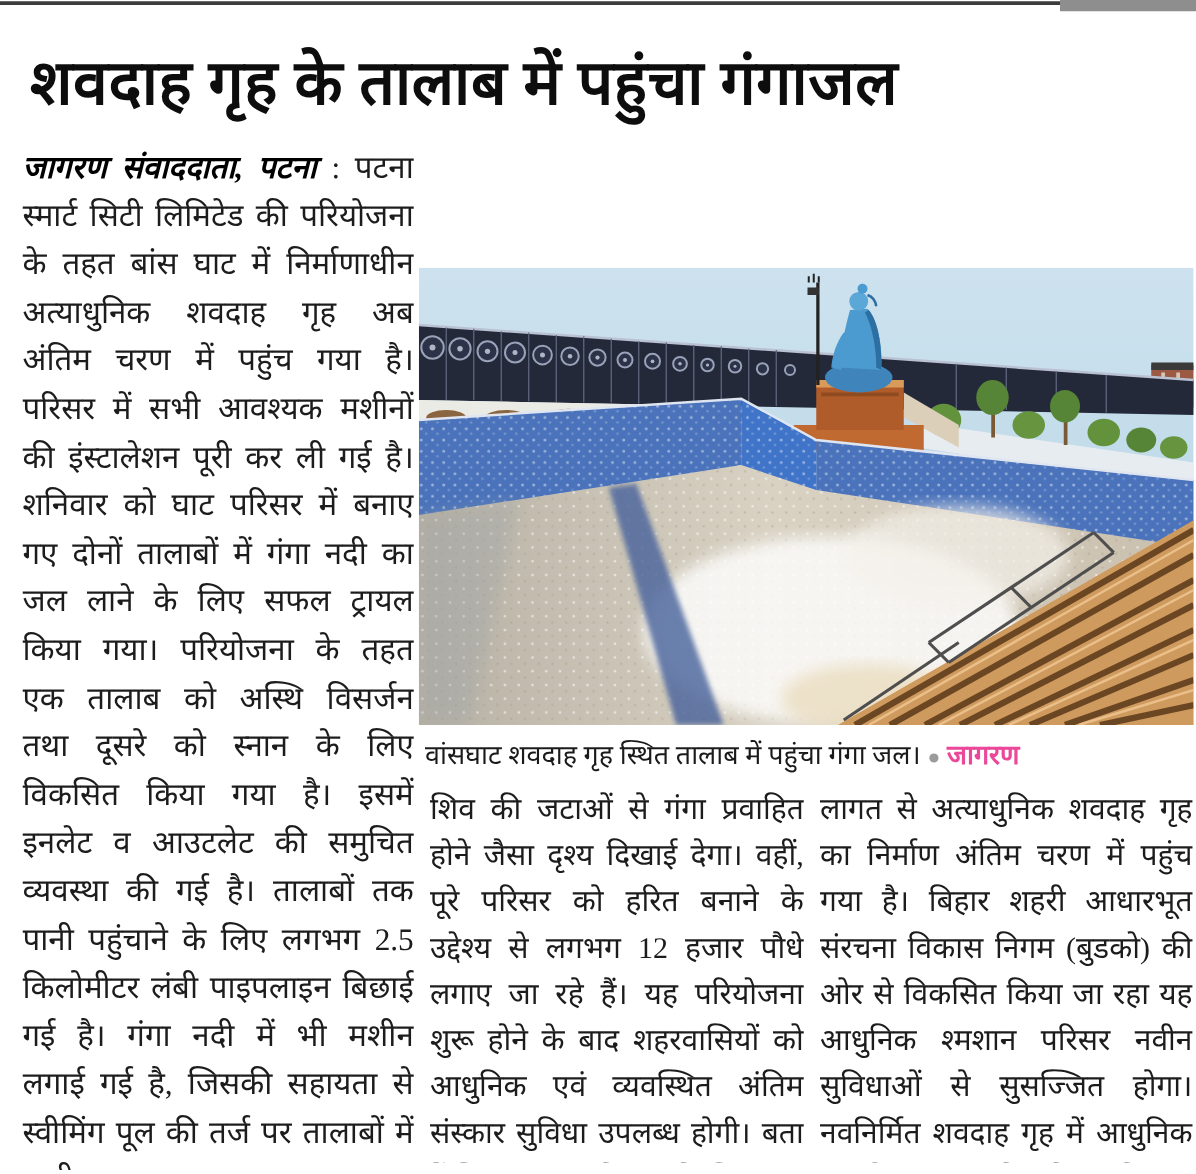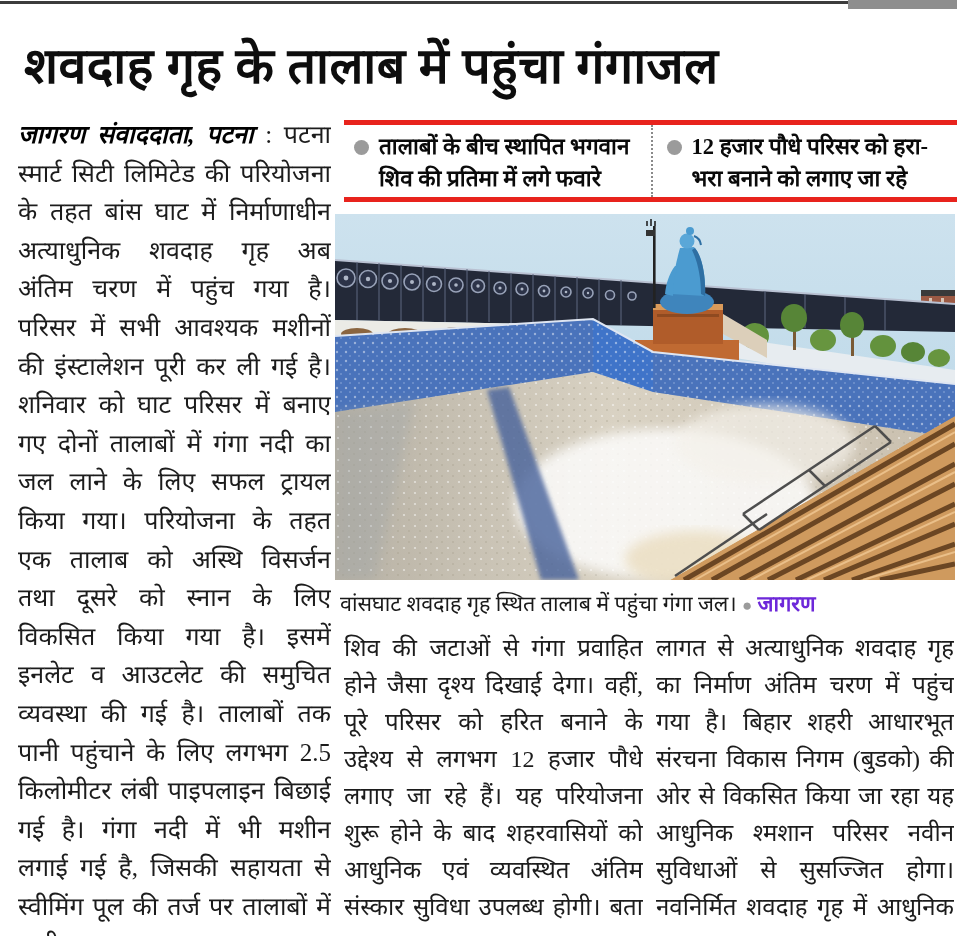--- a/index.html
+++ b/index.html
@@ -50,21 +50,21 @@
   
   .photo-wrap { position: absolute; left: 335px; top: 214px; width: 620px; height: 366px; overflow: hidden; }
   .photo-wrap svg { display: block; }
 
   
   .caption {
     position: absolute; left: 340px; top: 588px; width: 615px;
     font-size: 21.5px; color: #1a1a1a; white-space: nowrap;
   }
   .caption .credit-dot { color: #9b9b9b; font-size: 17px; }
-  .caption .credit { font-weight: bold; color: #6d28d9; }
+  .caption .credit { font-weight: bold; color: #ec4899; }
 
   
   .col {
     position: absolute; top: 630px; height: 300px;
     font-size: 24px; line-height: 37px; text-align: justify; color: #1c1c1c;
     overflow: hidden; word-spacing: 1.5px;
   }
   .col-mid { left: 344px; width: 299px; }
   .col-right { left: 656px; width: 298px; }
 </style>
@@ -75,30 +75,20 @@
 
   <div class="rule-dark"></div>
   <div class="rule-gray"></div>
 
   <h1 class="headline">शवदाह गृह के तालाब में पहुंचा गंगाजल</h1>
 
   <div class="left-col">
     <span class="byline-bold">जागरण संवाददाता, पटना</span><span> : </span><span>पटना स्मार्ट सिटी लिमिटेड की परियोजना के तहत बांस घाट में निर्माणाधीन अत्याधुनिक शवदाह गृह अब अंतिम चरण में पहुंच गया है। परिसर में सभी आवश्यक मशीनों की इंस्टालेशन पूरी कर ली गई है। शनिवार को घाट परिसर में बनाए गए दोनों तालाबों में गंगा नदी का जल लाने के लिए सफल ट्रायल किया गया। परियोजना के तहत एक तालाब को अस्थि विसर्जन तथा दूसरे को स्नान के लिए विकसित किया गया है। इसमें इनलेट व आउटलेट की समुचित व्यवस्था की गई है। तालाबों तक पानी पहुंचाने के लिए लगभग 2.5 किलोमीटर लंबी पाइपलाइन बिछाई गई है। गंगा नदी में भी मशीन लगाई गई है, जिसकी सहायता से स्वीमिंग पूल की तर्ज पर तालाबों में पानी भरा जाएगा। चार फुट तक जलभराव में करीब चार घंटे का समय लग रहा है। रविवार से तालाबों के बीच स्थापित भगवान शिव की प्रतिमा में लगे फव्वारे का संचालन भी शुरू हो जाएगा, जिससे</span>
   </div>
 
-  <div class="highlights">
-    <div class="highlight">
-      <span class="hl-dot"></span>
-      <span class="hl-text">तालाबों के बीच स्थापित भगवान शिव की प्रतिमा में लगे फवारे</span>
-    </div>
-    <div class="highlight">
-      <span class="hl-dot"></span>
-      <span class="hl-text">12 हजार पौधे परिसर को हरा-भरा बनाने को लगाए जा रहे</span>
-    </div>
-  </div>
 
   <div class="photo-wrap">
     <svg width="620" height="366" viewBox="0 0 620 366" xmlns="http://www.w3.org/2000/svg">
       <defs>
         <linearGradient id="sky" x1="0" y1="0" x2="0" y2="1">
           <stop offset="0" stop-color="#cde2ee"></stop>
           <stop offset="1" stop-color="#b4d3e5"></stop>
         </linearGradient>
         <linearGradient id="floorg" x1="0" y1="0" x2="1" y2="0">
           <stop offset="0" stop-color="#b7b1a4"></stop>

